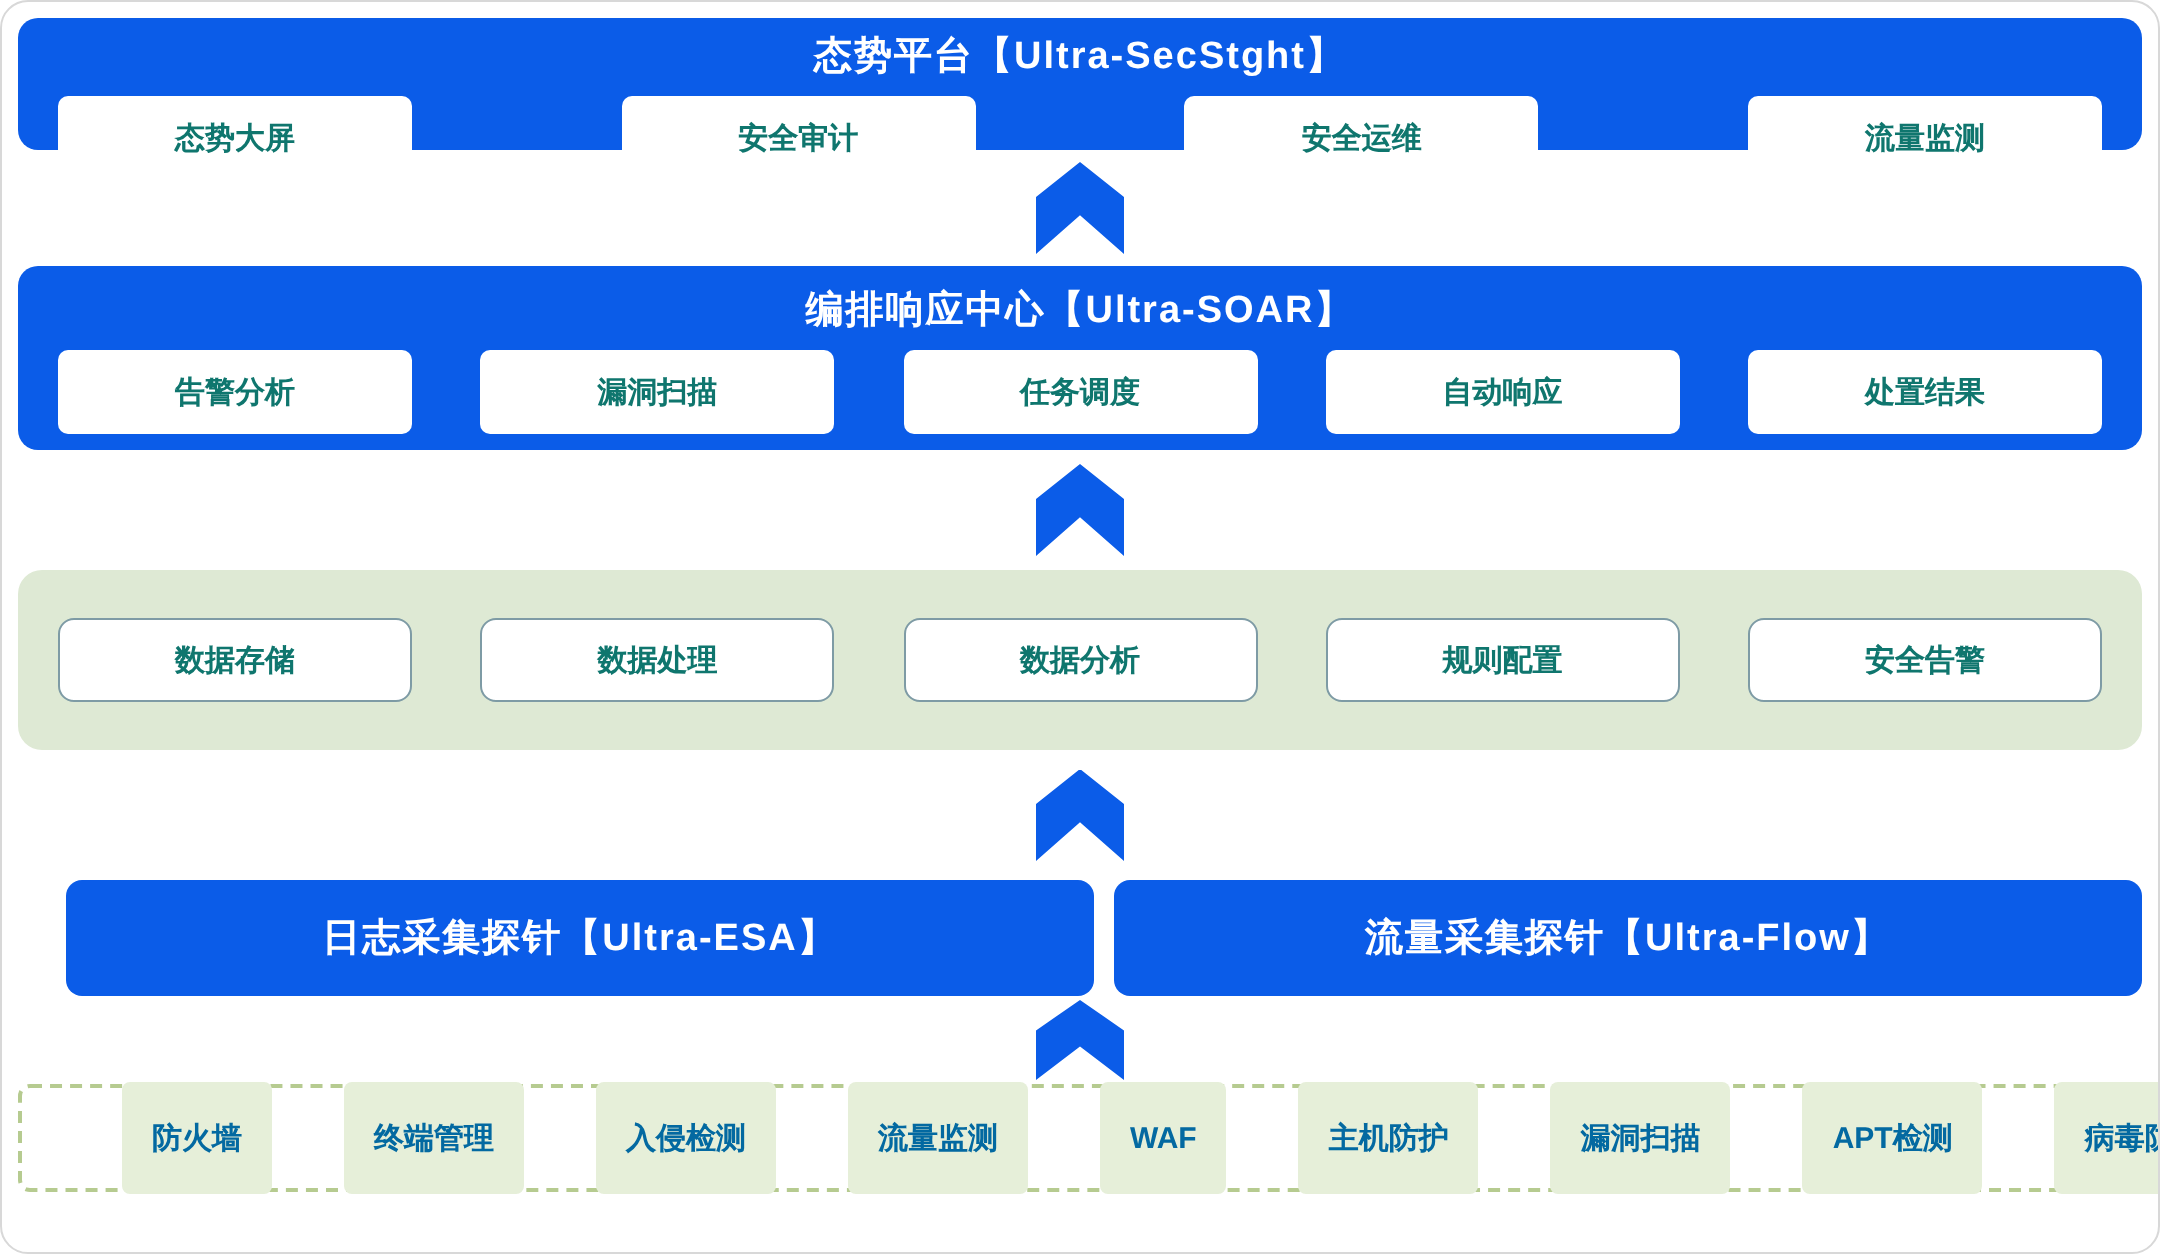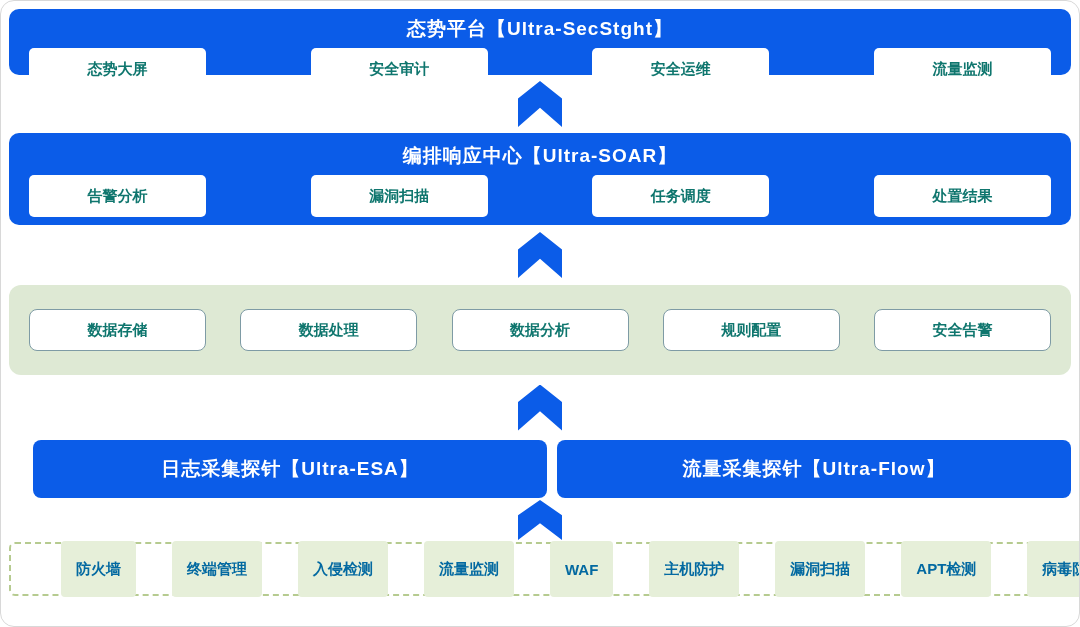--- a/index.html
+++ b/index.html
@@ -154,20 +154,21 @@
   <div class="arrow-zone az-1">
     <div class="up-arrow"></div>
   </div>
 
   <section class="blue-bar bar-soar">
     <div class="bar-title">编排响应中心【Ultra-SOAR】</div>
     <div class="btn-row">
       <div class="node-btn">告警分析</div>
       <div class="node-btn">漏洞扫描</div>
       <div class="node-btn">任务调度</div>
+      <div class="node-btn">自动响应</div>
       <div class="node-btn">处置结果</div>
     </div>
   </section>
 
   <div class="arrow-zone az-2">
     <div class="up-arrow"></div>
   </div>
 
   <section class="green-band">
     <div class="btn-row">

